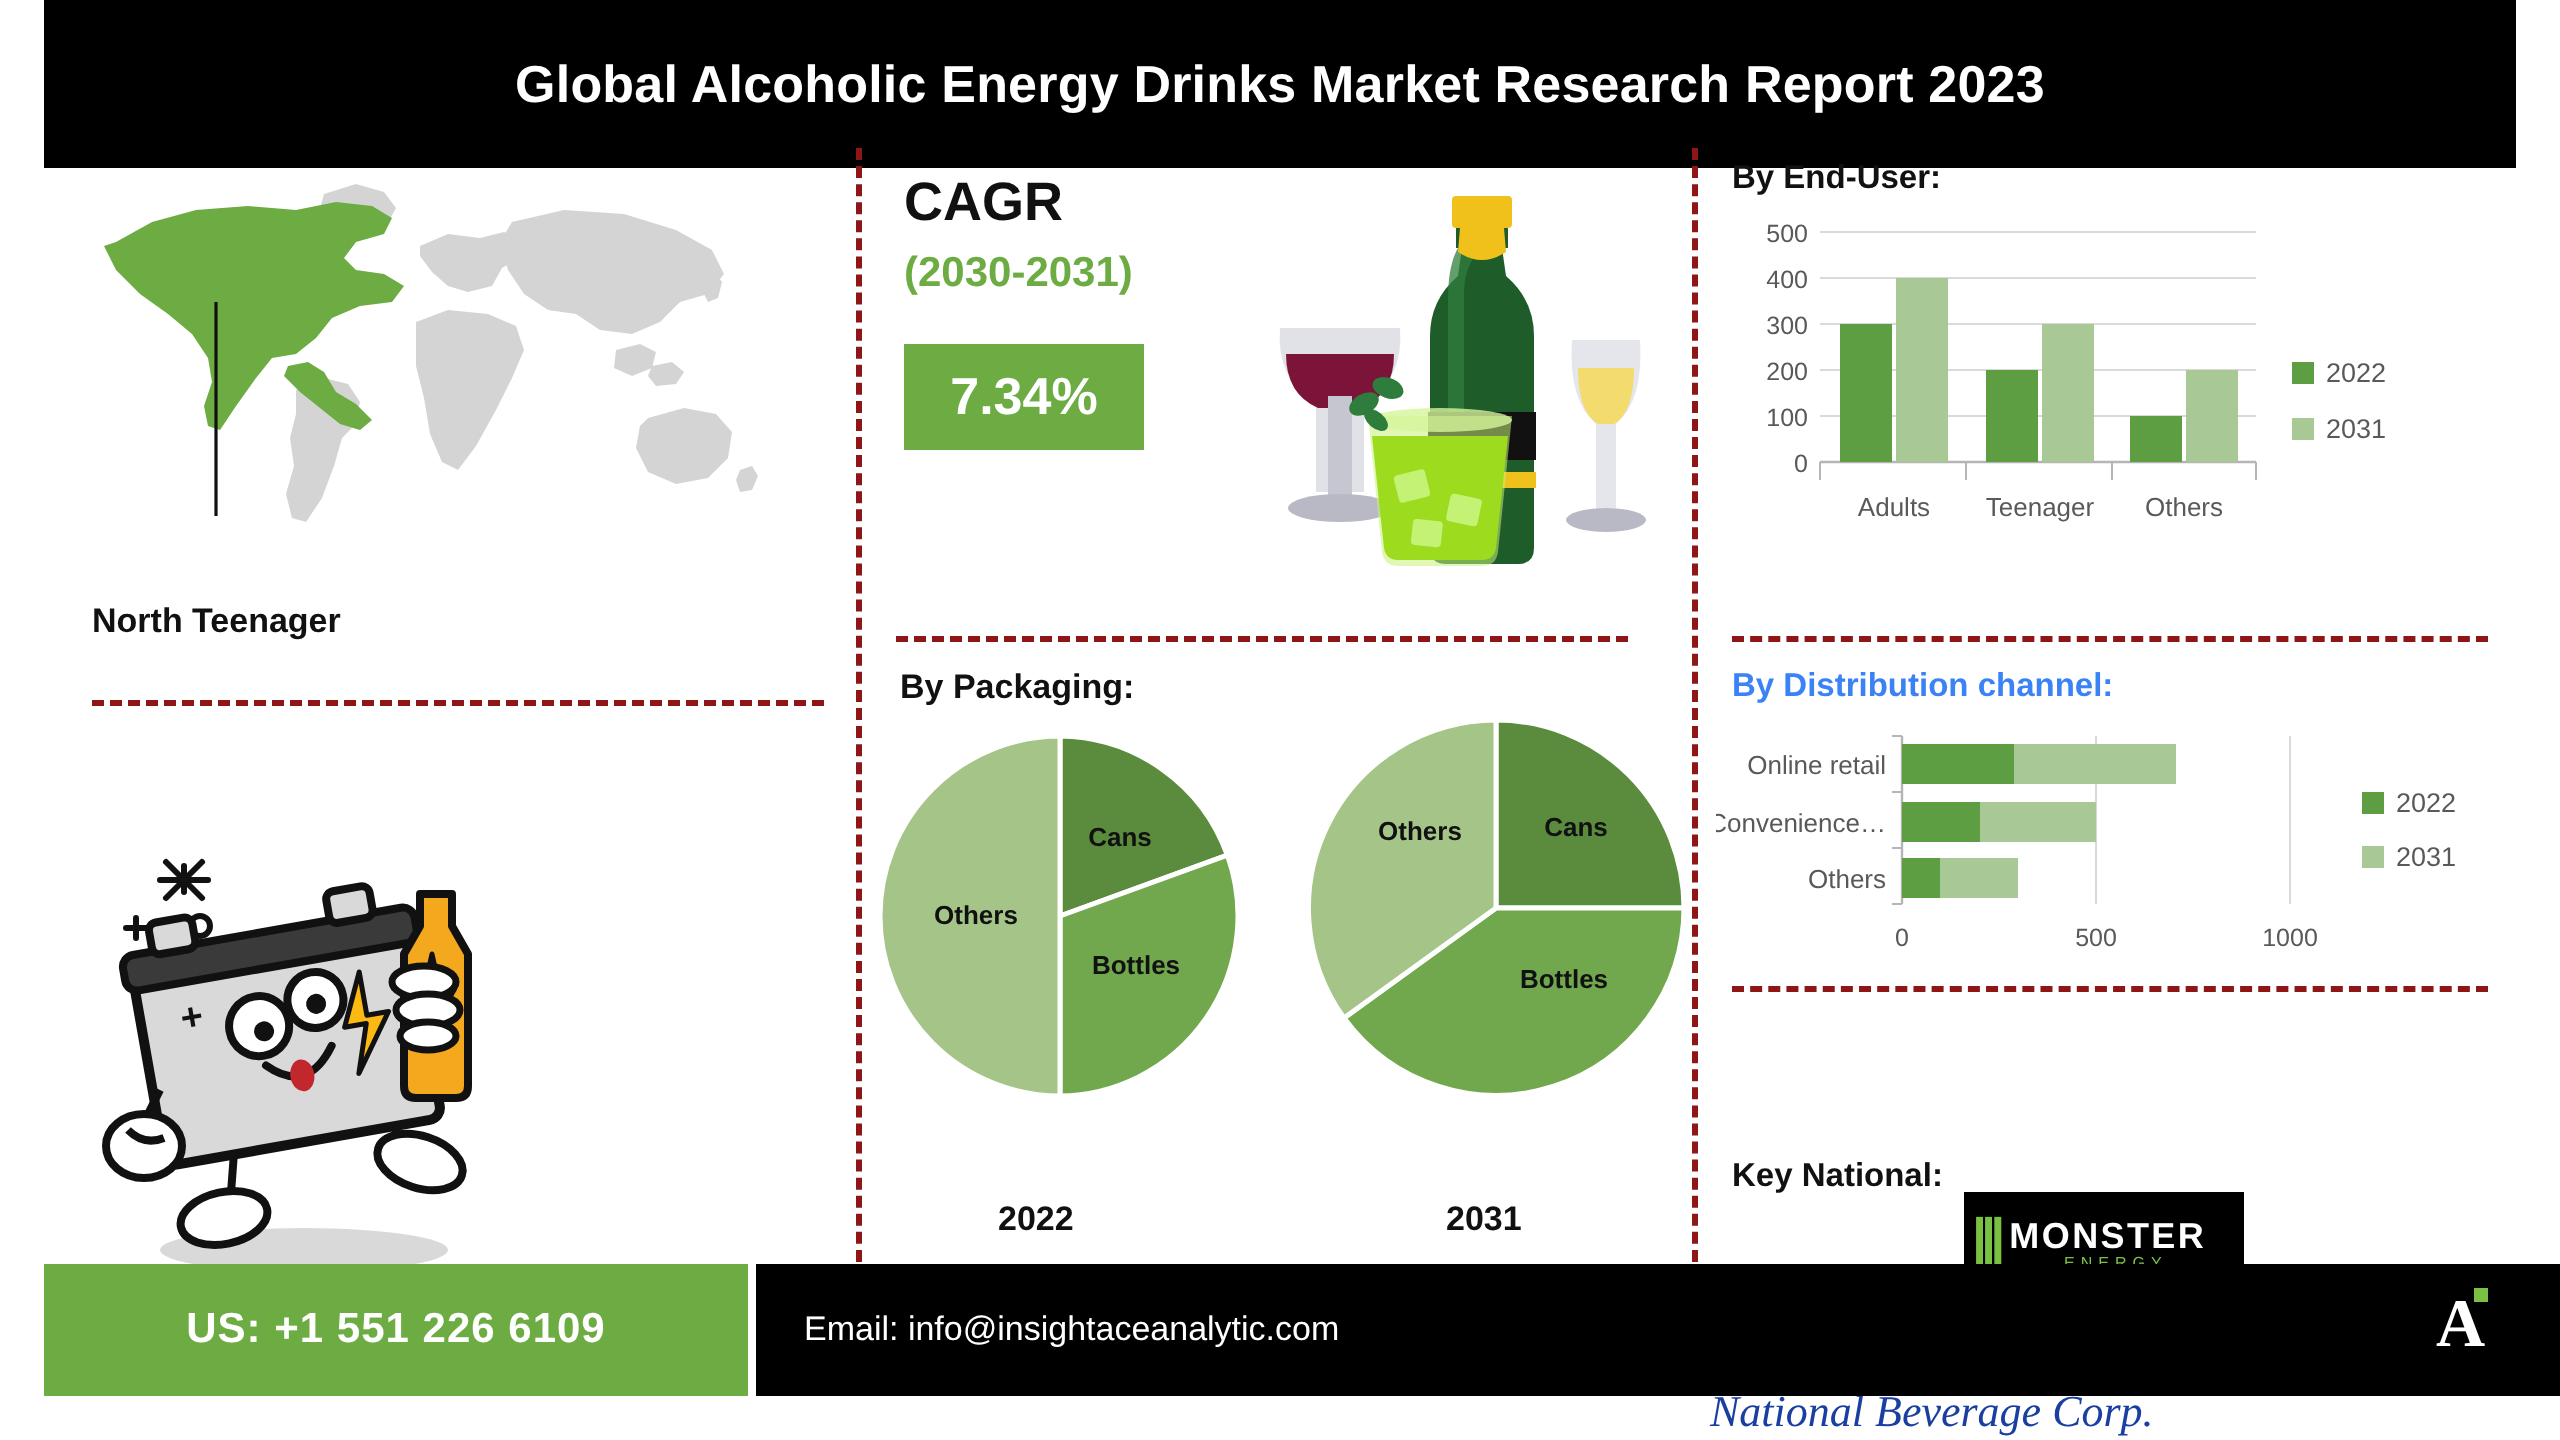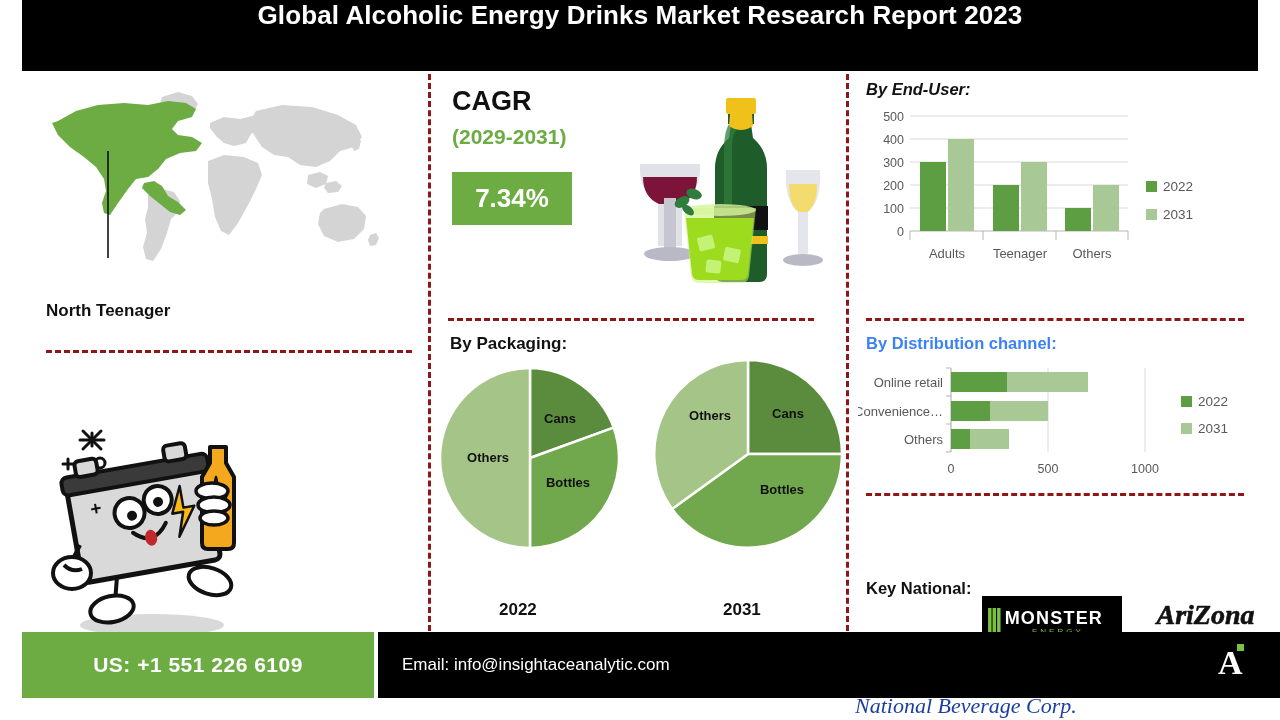--- a/index.html
+++ b/index.html
@@ -7,22 +7,22 @@
     width: 1280px; height: 720px;
     font-family: "Liberation Sans", sans-serif;
     background: #ffffff;
     overflow: hidden;
     position: relative;
   }
   .page { position: relative; width: 1280px; height: 720px; background:#fff; }
 
   
   .header {
-    position: absolute; left: 22px; top: 0; width: 1236px; height: 71px;
-    background: #000000; display: flex; justify-content: center;
+    position: absolute; left: 22px; top: 0; width: 1236px; height: 84px;
+    background: #000000; display: flex; align-items: center; justify-content: center;
   }
   .header-title {
     color: #ffffff; font-size: 26px; font-weight: bold; letter-spacing: .1px;
   }
 
   
   .body-area { position: absolute; left:0; top:68px; width:1280px; height:586px; }
 
   
   .vline {
@@ -67,21 +67,21 @@
   .drinks-wrap { position:absolute; left:620px; top:10px; width:215px; height:230px; }
 
   .pack-title { position:absolute; left:450px; top:266px; font-size:17px; font-weight:bold; color:#111; }
   .pie1-wrap { position:absolute; left:438px; top:298px; width:185px; height:185px; }
   .pie2-wrap { position:absolute; left:652px; top:290px; width:192px; height:192px; }
   .pie-year { position:absolute; font-size:17px; font-weight:bold; color:#111; }
   .pie-year.y1 { left:499px; top:532px; }
   .pie-year.y2 { left:723px; top:532px; }
 
   
-  .enduser-title { position:absolute; left:866px; top:12px; font-size:16.5px; font-weight:bold; color:#111;font-style:italic; }
+  .enduser-title { position:absolute; left:866px; top:12px; font-size:16.5px; font-weight:bold; color:#111; }
   .enduser-chart { position:absolute; left:858px; top:40px; width:390px; height:195px; }
 
   .dist-title { position:absolute; left:866px; top:266px; font-size:16.5px; font-weight:bold; color:#3b82f6; }
   .dist-chart { position:absolute; left:858px; top:292px; width:398px; height:130px; }
 
   .kp-title { position:absolute; left:866px; top:511px; font-size:16.5px; font-weight:bold; color:#111; }
   .logos { position:absolute; left:850px; top:525px; width:425px; height:130px; }
 
   
   .logo { position:absolute; }
@@ -246,21 +246,21 @@
             <ellipse cx="168" cy="78" rx="16" ry="8"></ellipse>
             <ellipse cx="170" cy="92" rx="16" ry="8"></ellipse>
             <ellipse cx="170" cy="105" rx="14" ry="7"></ellipse>
           </g>
         </g>
       </svg>
     </div>
 
 
     <div class="cagr-title">CAGR</div>
-    <div class="cagr-years">(2029-2031)</div>
+    <div class="cagr-years">(2030-2031)</div>
     <div class="cagr-badge">7.34%</div>
 
     <div class="drinks-wrap">
       <svg viewBox="0 0 215 230" width="215" height="230" aria-hidden="true">
 
         <g>
           <path d="M108 30 h26 v16 h-3 l2 14 q14 12 14 30 v106 q0 8 -8 8 h-36 q-8 0 -8 -8 v-106 q0 -18 14 -30 l2 -14 h-3 z" fill="#1e5c2a"></path>
           <path d="M112 32 h8 v14 q-8 10 -8 22 v130 h-8 v-126 q0 -22 8 -30 z" fill="#2f7d3c" opacity=".75"></path>
           <rect x="106" y="20" width="30" height="16" rx="2" fill="#f0c01b"></rect>
           <path d="M110 36 h22 l1 12 q-12 8 -24 0 z" fill="#f0c01b"></path>
@@ -435,23 +435,20 @@
 
 
       <div class="logo logo-monster">
         <div class="monster-inner">
           <span class="monster-claw">|||</span>
           <span class="monster-txt">MONSTER</span>
         </div>
         <div class="monster-sub">ENERGY</div>
       </div>
 
-      <div class="logo logo-arizona">
-        <div class="arizona-txt">AriZona</div>
-      </div>
 
       <div class="logo logo-pepsi">
         <span class="pepsi-globe"></span>
         <span class="pepsi-txt">PEPSICO</span>
       </div>
 
       <div class="logo logo-amway">
         <div class="amway-txt">Amway</div>
         <div class="amway-swoosh"></div>
       </div>

